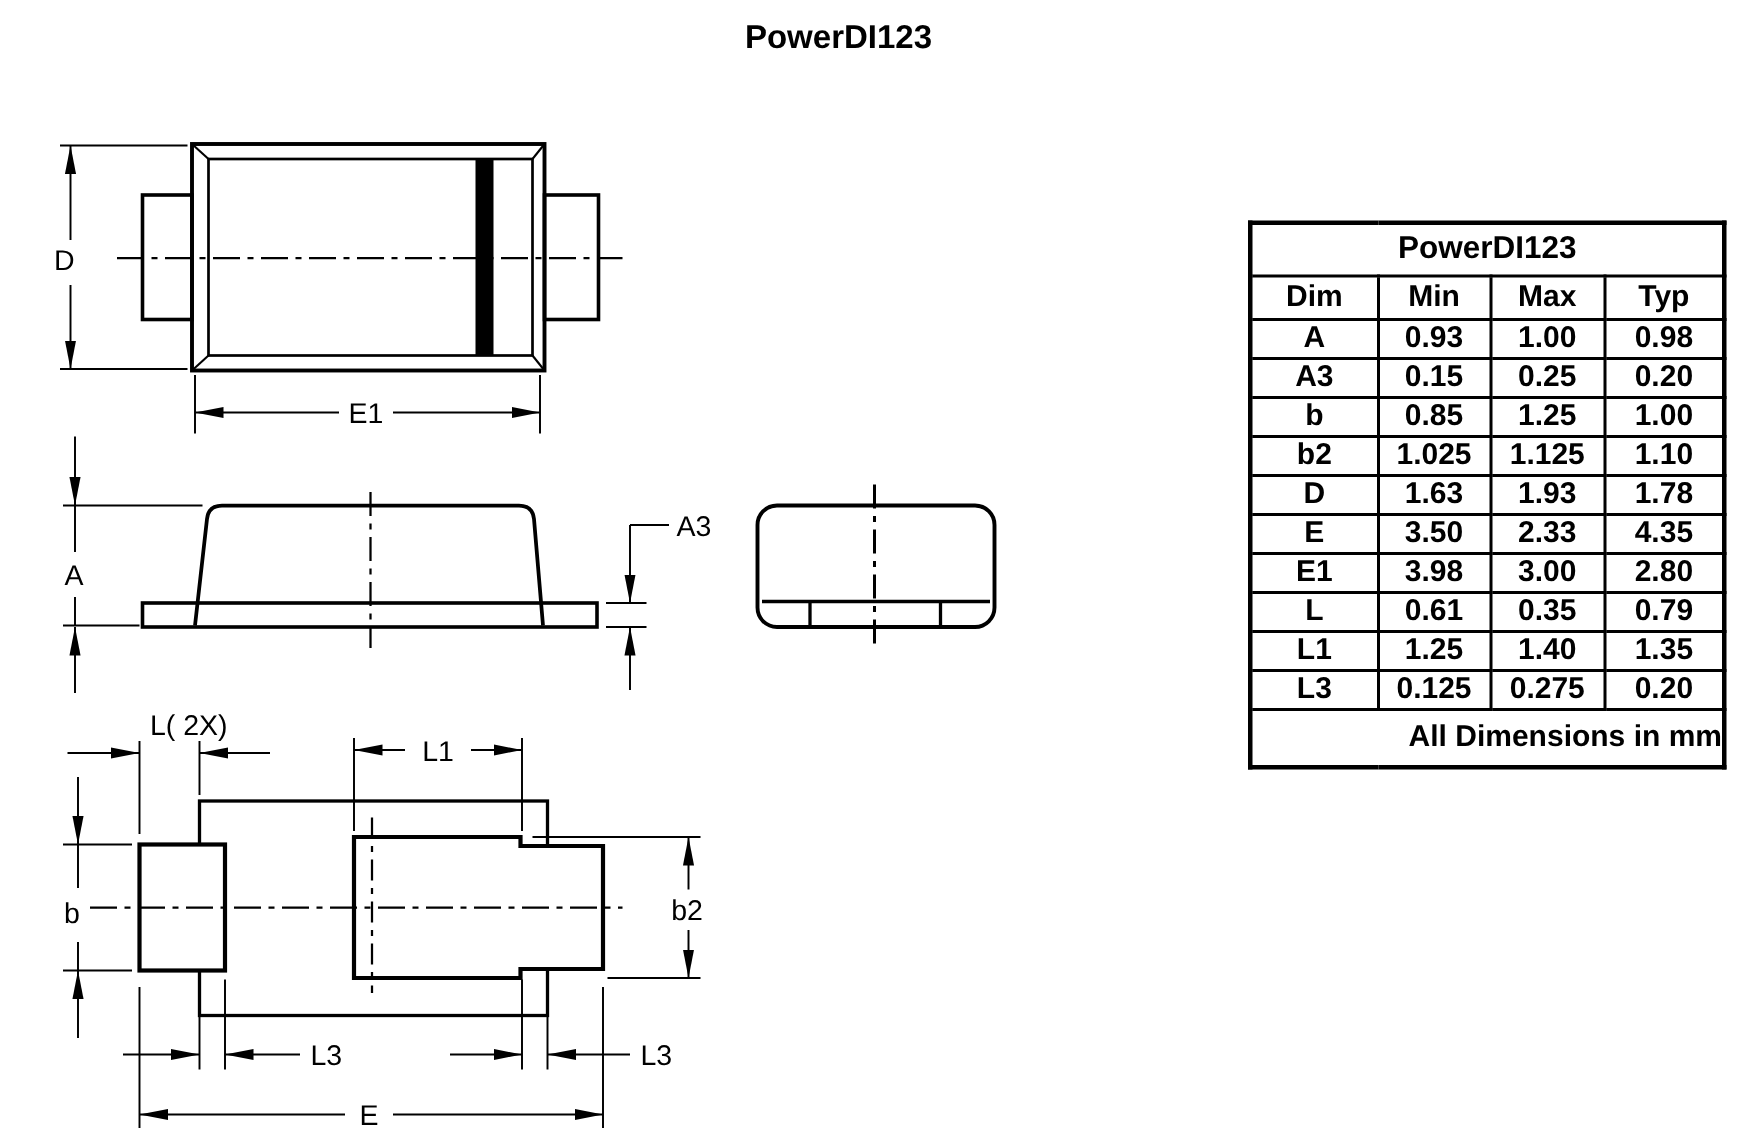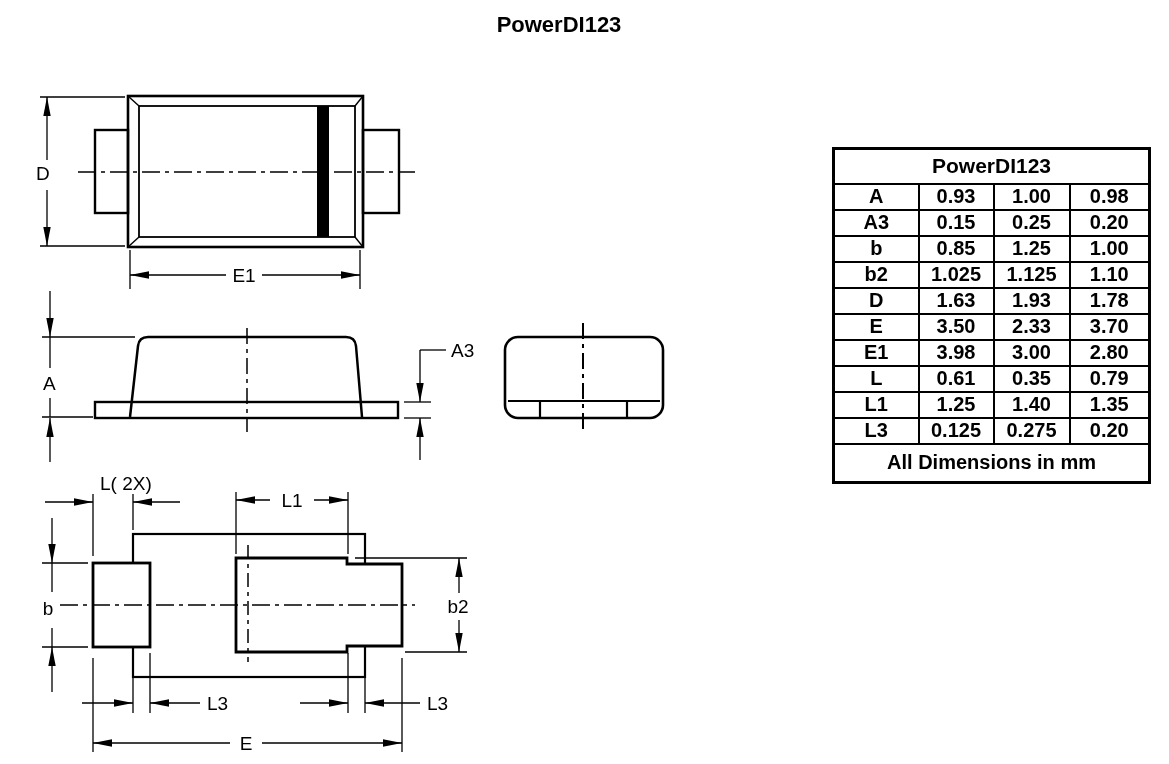--- a/index.html
+++ b/index.html
@@ -21,21 +21,21 @@
     border:3px solid #000;
   }
   table.dim-table th,table.dim-table td{
     border:2px solid #000;text-align:center;vertical-align:middle;
     font-size:20px;padding:0;line-height:1.18;
   }
   tr.t-title th{height:33px;font-size:21px;font-weight:bold;}
   tr.t-head th{height:27px;font-weight:bold;}
   tr.t-row td{height:24px;font-weight:bold;}
   tr.t-row td.c-dim{font-weight:bold;}
-  tr.t-foot td{height:36px;font-weight:bold;font-size:20px;}
+  tr.t-foot td{height:36px;font-weight:bold;font-size:20px;text-align:right;}
 </style>
 </head>
 <body>
 
 <div class="page-title">PowerDI123</div>
 
 <svg width="1169" height="764" viewBox="0 0 1169 764" style="position:absolute;left:0;top:0;">
   <defs>
     <marker id="arrow" markerUnits="userSpaceOnUse" markerWidth="20" markerHeight="9" refX="19" refY="4.5" orient="auto-start-reverse">
       <path d="M0,0.8 L19,4.5 L0,8.2 Z" fill="#000"></path>
@@ -179,20 +179,26 @@
     <colgroup>
         <col style="width:85px">
         <col style="width:75px">
         <col style="width:76px">
         <col style="width:80px">
       </colgroup>
     <thead>
       <tr class="t-title">
         <th colspan="4">PowerDI123</th>
       </tr>
+      <tr class="t-head">
+        <th>Dim</th>
+        <th>Min</th>
+        <th>Max</th>
+        <th>Typ</th>
+      </tr>
     </thead>
     <tbody>
       <tr class="t-row">
         <td class="c-dim">A</td>
         <td>0.93</td>
         <td>1.00</td>
         <td>0.98</td>
       </tr>
       <tr class="t-row">
         <td class="c-dim">A3</td>
@@ -215,21 +221,21 @@
       <tr class="t-row">
         <td class="c-dim">D</td>
         <td>1.63</td>
         <td>1.93</td>
         <td>1.78</td>
       </tr>
       <tr class="t-row">
         <td class="c-dim">E</td>
         <td>3.50</td>
         <td>2.33</td>
-        <td>3.70</td>
+        <td>4.35</td>
       </tr>
       <tr class="t-row">
         <td class="c-dim">E1</td>
         <td>3.98</td>
         <td>3.00</td>
         <td>2.80</td>
       </tr>
       <tr class="t-row">
         <td class="c-dim">L</td>
         <td>0.61</td>

